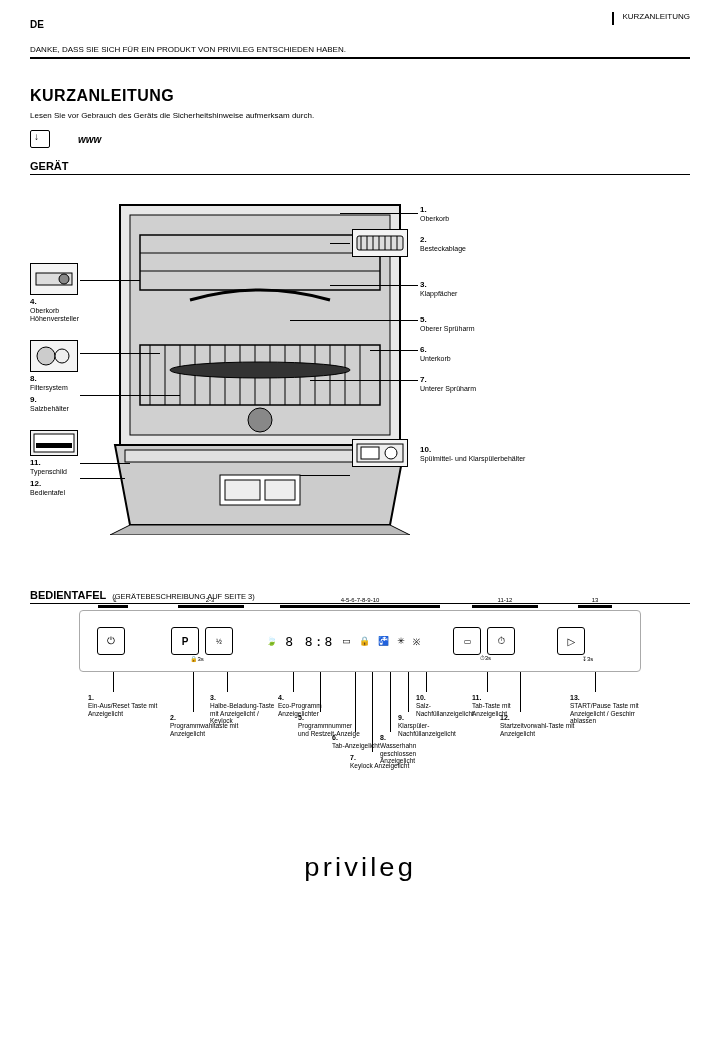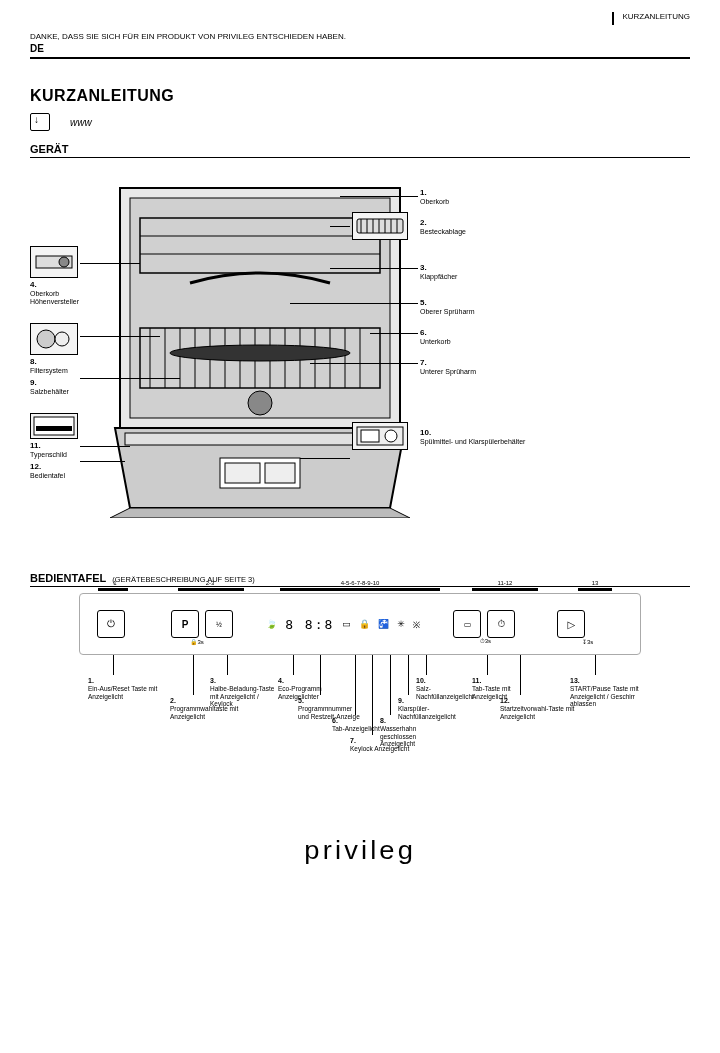--- a/index.html
+++ b/index.html
@@ -5,21 +5,21 @@
 body{margin:0;padding:0;font-family:Arial,Helvetica,sans-serif;font-size:8px;color:#000;width:720px;background:#fff}
 .page{padding:18px 30px 20px 30px;position:relative}
 .hdr{display:flex;justify-content:space-between;align-items:flex-start;border-bottom:2px solid #000;padding-bottom:2px}
 .hdr-left{font-size:8px;line-height:1.3}
 .hdr-right{font-size:8px;text-align:right;border-left:2px solid #000;padding-left:8px;padding-bottom:4px;margin-top:-6px}
 h1{font-size:16px;font-weight:bold;margin:28px 0 6px 0;letter-spacing:0.5px}
 .intro{font-size:8px;line-height:1.35;margin:4px 0}
 .dl-row{display:flex;align-items:center;gap:6px;margin:8px 0}
 .dl-icon{display:inline-flex;align-items:center;justify-content:center;width:18px;height:16px;border:1.5px solid #000;border-radius:2px;position:relative;font-size:9px}
 .dl-icon::before{content:"↓";font-weight:bold;font-size:10px;position:absolute;left:3px;top:0}
-.www{font-style:italic;font-weight:normal;font-size:10px;margin-left:14px}
+.www{font-style:italic;font-weight:bold;font-size:10px;margin-left:22px}
 .band{background:#c8c8c8;padding:5px 8px;font-size:13px;font-weight:bold;margin:14px 0 4px 0}
 .sub{font-size:11px;font-weight:bold;border-bottom:1px solid #000;padding:4px 0 2px 0;margin:6px 0}
 .sub-note{font-size:7.5px;font-weight:normal;margin-left:6px}
 .diag-wrap{position:relative;width:660px;height:380px;margin:10px auto 0 auto}
 .callout{position:absolute;font-size:7px;line-height:1.2}
 .callout .num{font-weight:bold;font-size:8px;display:block}
 .thumb{width:46px;height:30px;border:1px solid #000;background:#f4f4f4;display:flex;align-items:center;justify-content:center;font-size:6px;margin-bottom:2px}
 .panel-block{margin-top:20px}
 .panel{position:relative;width:560px;height:60px;margin:6px auto 0 auto;border:1px solid #aaa;border-radius:4px;display:flex;align-items:center}
 .pbtn{border:1px solid #000;border-radius:3px;width:26px;height:26px;display:flex;align-items:center;justify-content:center;font-size:10px;margin:0 3px}
@@ -33,28 +33,29 @@
 .brand span{display:inline-block;transform:scaleX(1.05)}
 svg{display:block}
 </style>
 </head>
 <body>
 
 <div class="page">
 
   <div class="hdr">
     <div class="hdr-left">
+      <div style="font-weight:bold;font-size:10px">DE</div>
       <div style="margin-top:14px">DANKE, DASS SIE SICH FÜR EIN PRODUKT VON PRIVILEG ENTSCHIEDEN HABEN.</div>
-      <div style="font-weight:bold;font-size:10px">DE</div>
     </div>
     <div class="hdr-right">KURZANLEITUNG</div>
   </div>
 
   <h1>KURZANLEITUNG</h1>
 
+  <div class="intro">Lesen Sie vor Gebrauch des Geräts die Sicherheitshinweise aufmerksam durch.</div>
 
   <div class="dl-row">
     <span class="dl-icon"></span>
     <span class="www">www</span>
   </div>
 
   <div class="sub">GERÄT</div>
 
   <div class="diag-wrap">
 

